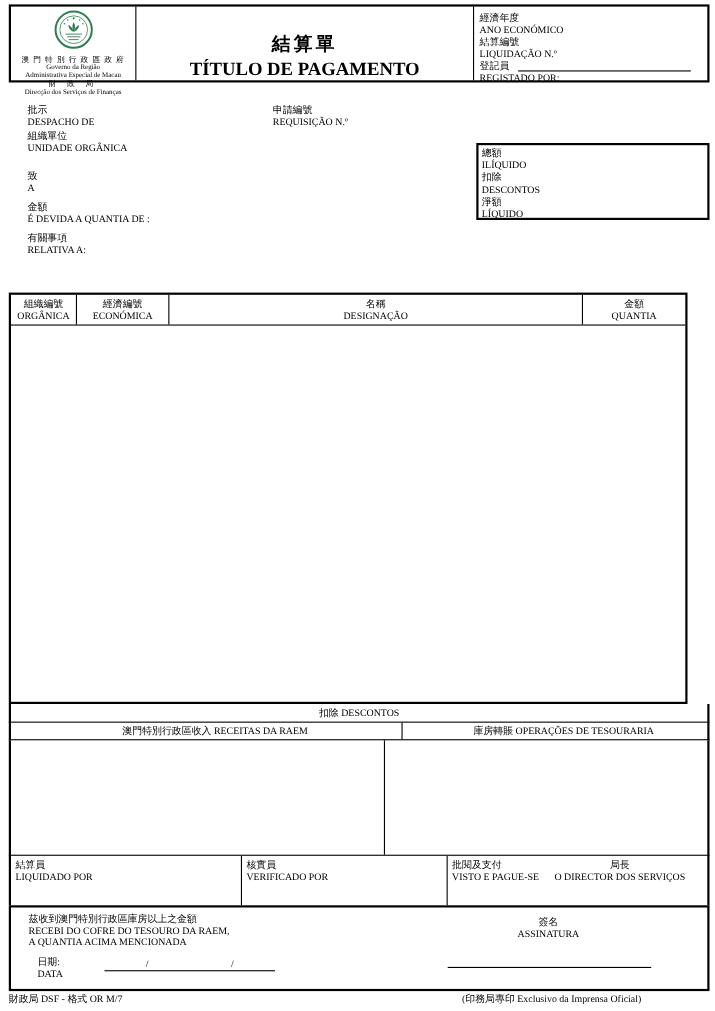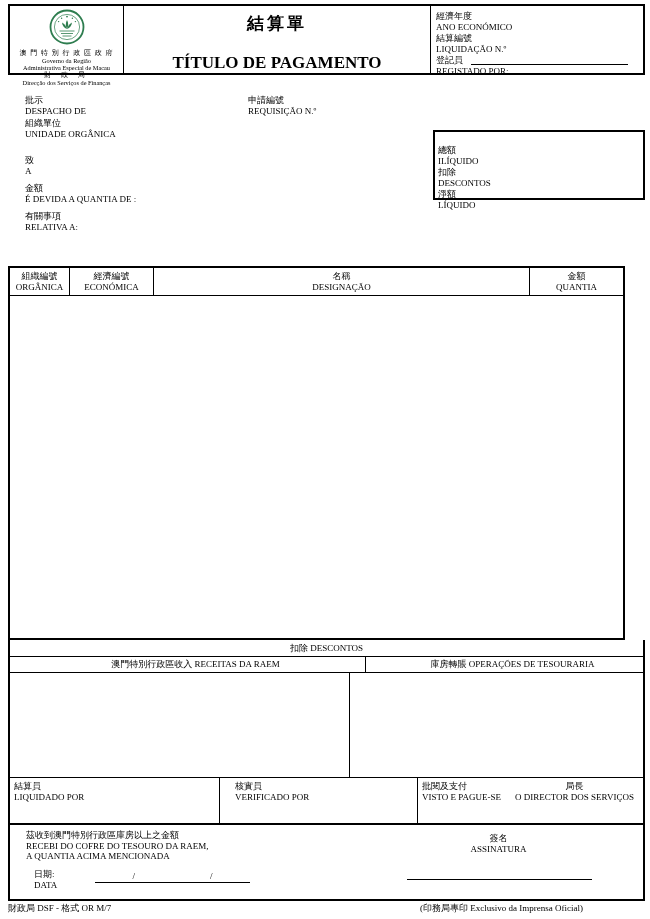--- a/index.html
+++ b/index.html
@@ -21,36 +21,36 @@
   .logo-cell {
     width: 114px; border-right: 1px solid #000;
     display: flex; flex-direction: column; align-items: center;
     padding-top: 3px; text-align: center;
   }
   .logo-zh   { font-size: 7px; line-height: 8px; letter-spacing: 1px; white-space: nowrap; }
   .logo-pt   { font-size: 6.3px; line-height: 7px; white-space: nowrap; }
   .logo-dept { font-size: 7px; line-height: 8px; letter-spacing: 4px; white-space: nowrap; }
   .title-cell {
     flex: 1; border-right: 1px solid #000; text-align: center;
-    display: flex; flex-direction: column; justify-content: space-between;
+    display: flex; flex-direction: column; justify-content: flex-end;
     padding-top: 6px; gap: 2px;
   }
   .title-zh { font-size: 17px; font-weight: bold; letter-spacing: 3px; }
   .title-pt { font-size: 17px; font-weight: bold; }
   .info-cell { width: 212px; padding: 5px 5px 0 5px; }
   .info-cell .row { display: flex; align-items: flex-start; }
   .fill-line {
     flex: 1; border-bottom: 1px solid #000; height: 10px;
     margin-left: 8px; margin-right: 10px;
   }
 
   
   .amounts-box {
     left: 433px; top: 130px; width: 212px; height: 70px;
-    border: 2px solid #000; padding: 13px 3px;
+    border: 2px solid #000; padding: 2px 3px;
   }
   .amounts-box p { font-size: 9px; line-height: 11px; }
 
   
   .main-table {
     left: 8px; top: 266px; width: 617px; height: 374px;
     border: 2px solid #000; display: flex; flex-direction: column;
   }
   .thead { display: flex; height: 28px; border-bottom: 1px solid #000; }
   .th {
@@ -87,21 +87,21 @@
 
   
   .sig-row {
     left: 8px; top: 778px; width: 637px; height: 45px;
     border-left: 2px solid #000; border-right: 2px solid #000;
     display: flex;
   }
   .sig-cell { padding: 3px 4px; border-right: 1px solid #000; }
   .sig-cell:last-child { border-right: none; }
   .sig-cell.s1 { width: 210px; }
-  .sig-cell.s2 { width: 187px; margin-left: 11px; }
+  .sig-cell.s2 { width: 187px; }
   .sig-cell.s3 { flex: 1; display: flex; gap: 14px; }
   .sig-cell .ctr { text-align: center; }
 
   
   .bottom-box {
     left: 8px; top: 823px; width: 637px; height: 78px;
     border: 2px solid #000;
   }
   .receipt-text { left: 16px; top: 5px; }
   .receipt-text p { font-size: 9px; line-height: 10.5px; white-space: nowrap; }

